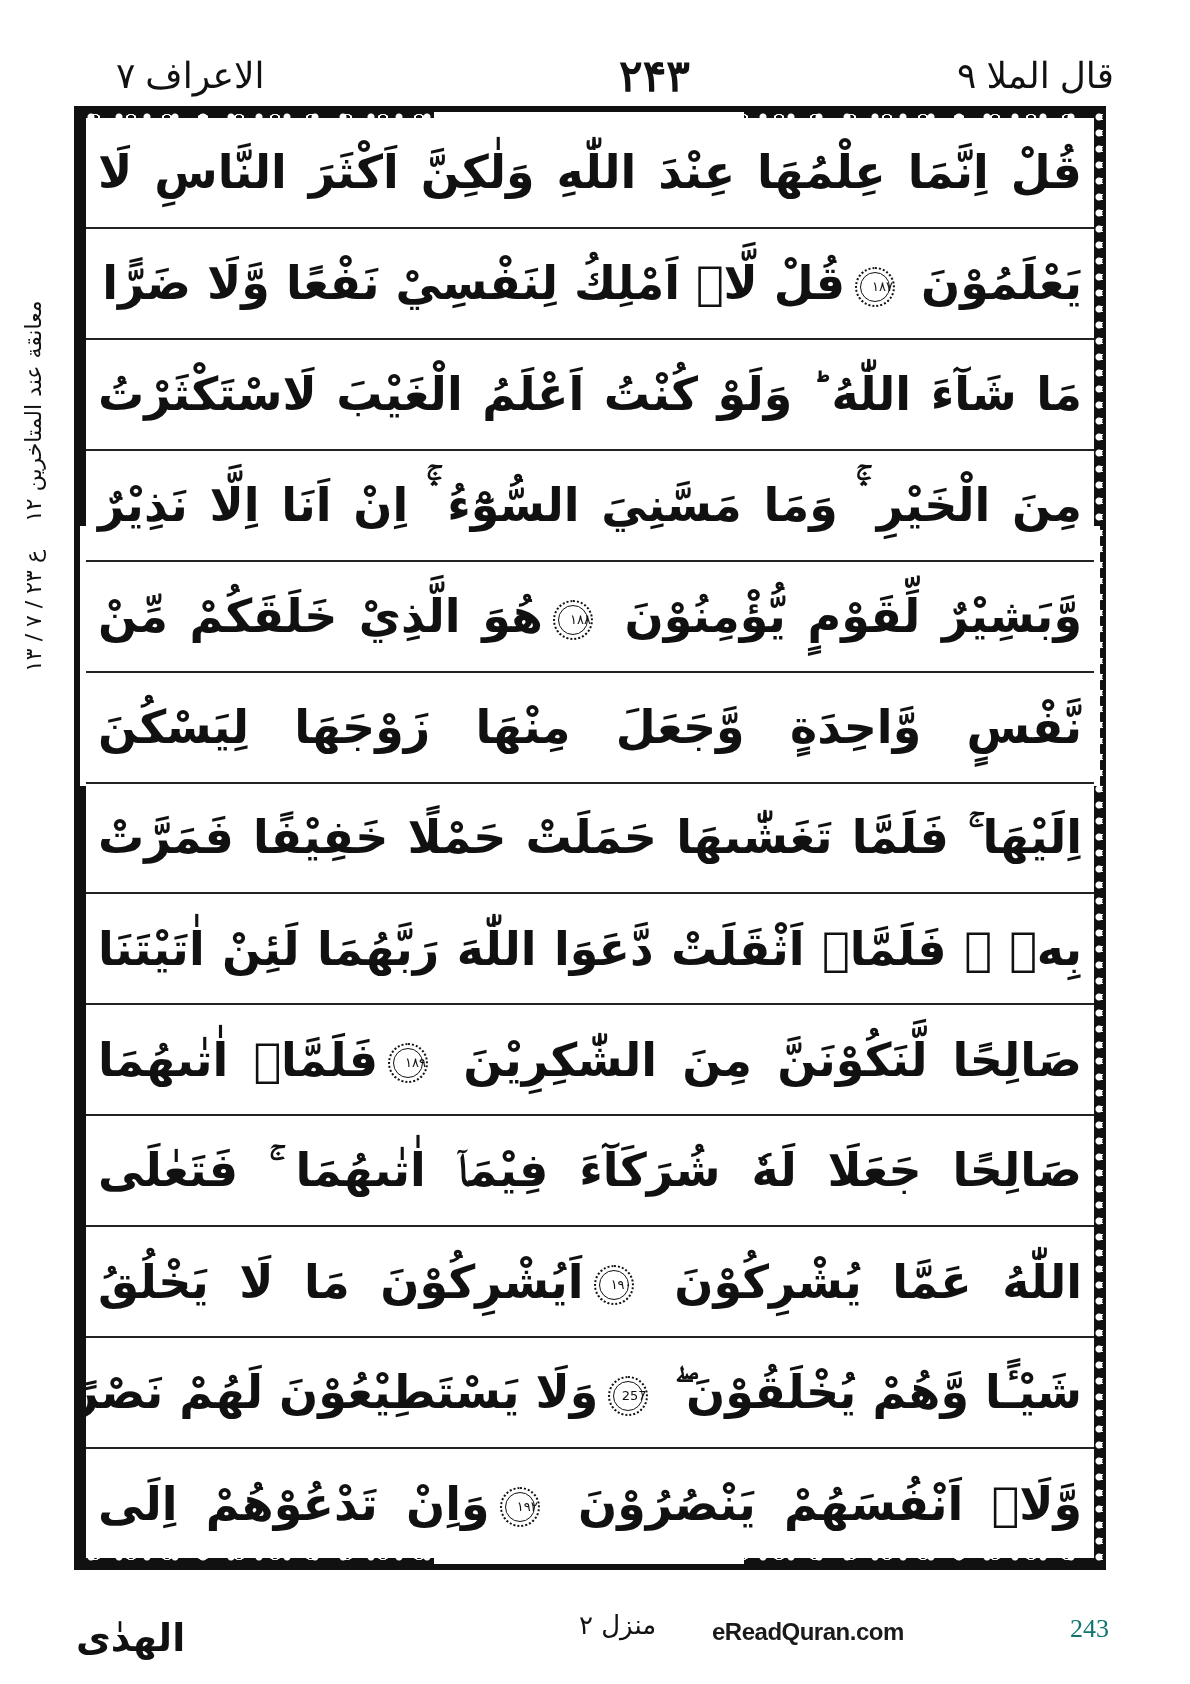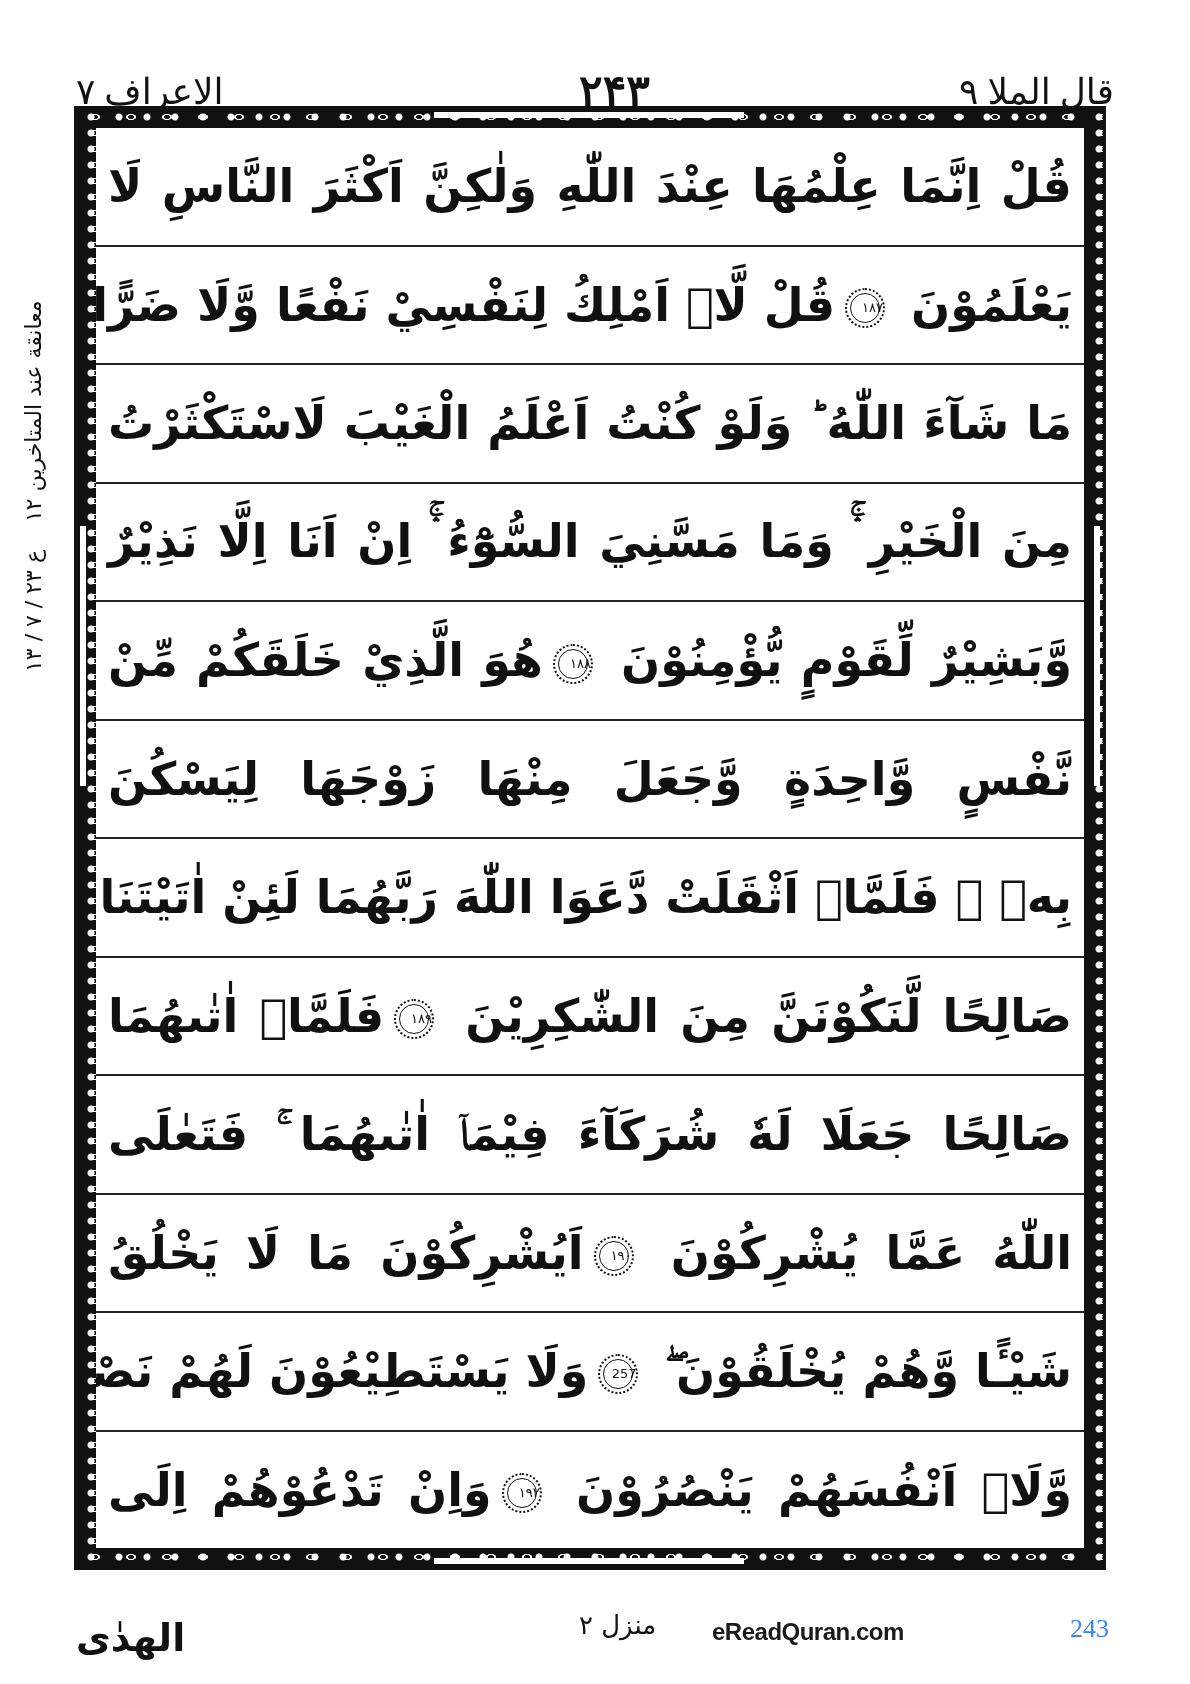--- a/index.html
+++ b/index.html
@@ -1,31 +1,31 @@
 <!DOCTYPE html>
 <html><head>
   <meta charset="utf-8">
   <style>
     * { box-sizing: border-box; margin: 0; padding: 0; }
     html, body { width: 1190px; height: 1684px; background: #ffffff; overflow: hidden; }
     body { position: relative; font-family: "DejaVu Sans", sans-serif; color: #111111; }
 
     .header { position: absolute; top: 48px; left: 0; width: 1190px; height: 56px; }
     .header-left, .header-center, .header-right {
-      position: absolute; top: 16px; font-size: 36px; line-height: 56px; direction: rtl;
-      font-family: Liberation Serif, serif; font-weight: normal; white-space: nowrap;
+      position: absolute; top: 0; font-size: 36px; line-height: 56px; direction: rtl;
+      font-family: Liberation Sans, sans-serif; font-weight: normal; white-space: nowrap; margin-left: 40px;
     }
     .header-left { left: 76px; }
     .header-center { left: 540px; width: 110px; text-align: right; font-weight: bold; font-size: 44px; }
     .header-right { right: 76px; }
 
     .frame {
       position: absolute; left: 74px; top: 106px; width: 1032px; height: 1464px;
       background: #111111;
-      padding: 22px;
+      padding: 12px;
     }
     .frame-ornament {
       position: absolute; inset: 3px; pointer-events: none;
       background-image:
         radial-gradient(circle at 50% 50%, #ffffff 0 3px, transparent 4px),
         radial-gradient(ellipse 9px 5px at 50% 50%, transparent 0 3px, #ffffff 3.5px 5px, transparent 5.5px);
       background-size: 28px 16px, 36px 16px;
     }
     .frame-bar {
       position: absolute; background: #ffffff;
@@ -65,21 +65,21 @@
 
     .footer { position: absolute; top: 1610px; left: 0; width: 1060px; height: 60px; }
     .footer-left { position: absolute; left: 76px; top: 6px; font-size: 38px; font-weight: bold; direction: rtl; }
     .footer-center { position: absolute; left: 560px; top: 0; font-size: 26px; direction: rtl; margin-left: 19px; }
     .footer-site {
       position: absolute; left: 712px; top: 8px; font-family: "Liberation Sans", sans-serif;
       font-size: 24px; font-weight: bold; color: #1a1a1a; letter-spacing: -0.5px;
     }
     .footer-page {
       position: absolute; left: 1070px; top: 4px; font-family: "Liberation Serif", serif;
-      font-size: 26px; color: #3b82f6;
+      font-size: 26px; color: #0f766e;
     }
   </style>
 </head>
 <body>
 
 <div class="header">
   <div class="header-left">الاعراف ۷</div>
   <div class="header-center">۲۴۳</div>
   <div class="header-right">قال الملا ۹</div>
 </div>
@@ -110,20 +110,23 @@
       <div class="line">
         <div class="line-text"><span>مِنَ الْخَيْرِ ۛۚ وَمَا مَسَّنِيَ السُّوْٓءُ ۛۚ اِنْ اَنَا اِلَّا نَذِيْرٌ</span> </div>
       </div>
       <div class="line">
         <div class="line-text"><span>وَّبَشِيْرٌ لِّقَوْمٍ يُّؤْمِنُوْنَ</span> <span class="ayah-marker">۱۸۸</span><span>هُوَ الَّذِيْ خَلَقَكُمْ مِّنْ</span> </div>
       </div>
       <div class="line">
         <div class="line-text"><span>نَّفْسٍ وَّاحِدَةٍ وَّجَعَلَ مِنْهَا زَوْجَهَا لِيَسْكُنَ</span> </div>
       </div>
       <div class="line">
+        <div class="line-text"><span>اِلَيْهَا ۚ فَلَمَّا تَغَشّٰىهَا حَمَلَتْ حَمْلًا خَفِيْفًا فَمَرَّتْ</span> </div>
+      </div>
+      <div class="line">
         <div class="line-text"><span>بِهٖ ۚ فَلَمَّاۤ اَثْقَلَتْ دَّعَوَا اللّٰهَ رَبَّهُمَا لَئِنْ اٰتَيْتَنَا</span> </div>
       </div>
       <div class="line">
         <div class="line-text"><span>صَالِحًا لَّنَكُوْنَنَّ مِنَ الشّٰكِرِيْنَ</span> <span class="ayah-marker">۱۸۹</span><span>فَلَمَّاۤ اٰتٰىهُمَا</span> </div>
       </div>
       <div class="line">
         <div class="line-text"><span>صَالِحًا جَعَلَا لَهٗ شُرَكَآءَ فِيْمَاۤ اٰتٰىهُمَا ۚ فَتَعٰلَى</span> </div>
       </div>
       <div class="line">
         <div class="line-text"><span>اللّٰهُ عَمَّا يُشْرِكُوْنَ</span> <span class="ayah-marker">۱۹۰</span><span>اَيُشْرِكُوْنَ مَا لَا يَخْلُقُ</span> </div>

